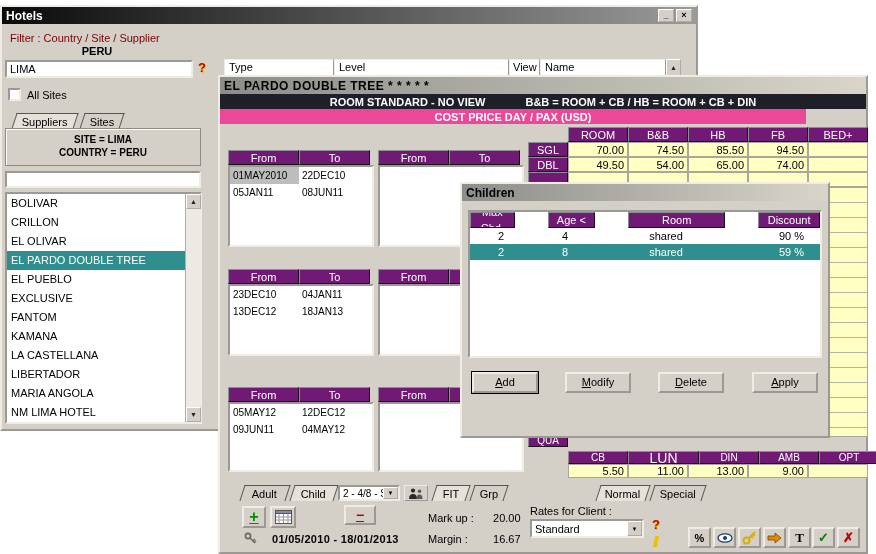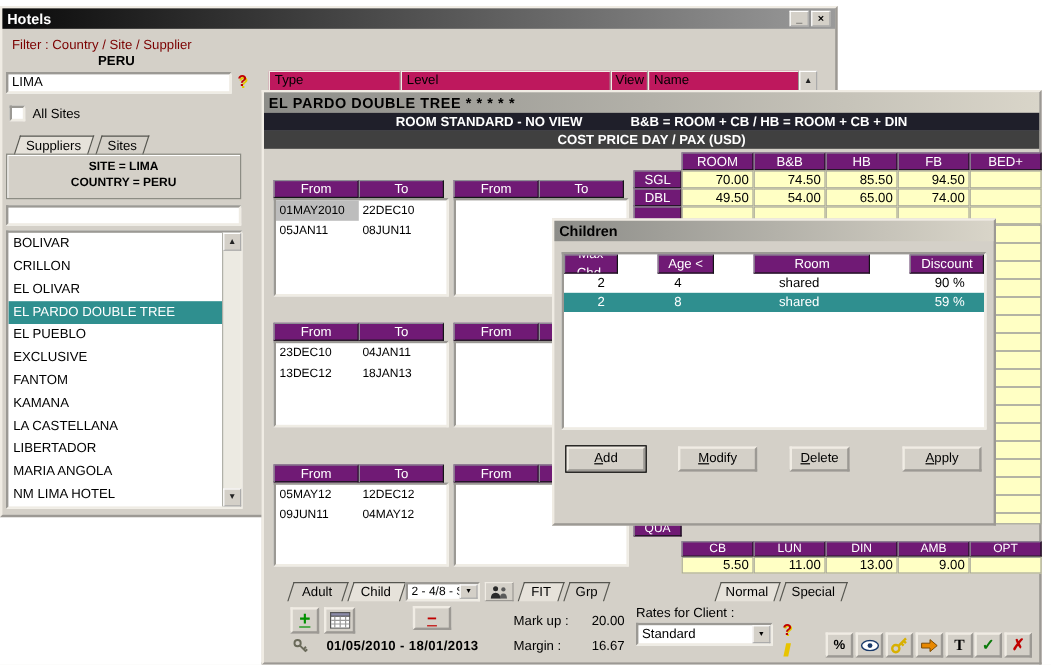--- a/index.html
+++ b/index.html
@@ -12,21 +12,21 @@
   .tbar-dark { background:linear-gradient(90deg,#0a0a0a,#9a9a9a); color:#fff; }
   .tbar-gray { background:linear-gradient(90deg,#8d8d89,#d9d5c9); color:#000; }
   .winbtn { width:16px; height:13px; background:#d4d0c8; border:1px outset #fff; font-size:9px;
             line-height:10px; text-align:center; color:#000; font-weight:bold; margin-left:2px; }
   .dkcell { background:#701a75; color:#fff; border-top:1px solid #8d8d94; border-left:1px solid #8d8d94;
             border-right:1px solid #141417; border-bottom:1px solid #141417;
             display:flex; align-items:center; justify-content:center; font-size:11px; }
   .ycell { background:#ffffc4; border:1px solid #a8a89a; display:flex; align-items:center;
            justify-content:flex-end; padding-right:3px; font-size:11px; }
   .row { display:flex; position:absolute; }
-  .colhdr { background:#be185d; border:1px outset #f0ece4; padding:1px 0 0 4px; font-size:11px;
+  .colhdr { background:#ffffff; border:1px outset #f0ece4; padding:1px 0 0 4px; font-size:11px;
             overflow:hidden; white-space:nowrap; }
   .sunkenbox { background:#fff; border:2px inset #efece4; }
   .item { height:19px; line-height:19px; padding-left:4px; font-size:11px; white-space:nowrap; overflow:hidden; }
   .item.sel { background:#2f8f8f; color:#fff; }
   .sb { position:absolute; right:0; top:0; bottom:0; width:15px; background:#eceae2; border-left:1px solid #b0b0a8; }
   .sbbtn { width:15px; height:15px; background:#d4d0c8; border:1px outset #fff; font-size:7px;
            text-align:center; line-height:13px; color:#222; }
   .tab { position:absolute; height:16px; background:#d4d0c8; border:1px solid #55554f; border-bottom:none;
          transform:skewX(-18deg); display:flex; align-items:center; justify-content:center; }
   .tab > span { transform:skewX(18deg); font-size:11px; white-space:nowrap; }
@@ -124,21 +124,21 @@
 
   <div class="win" style="left:218px;top:75px;width:650px;height:479px;z-index:2;">
     <div class="tbar tbar-gray">
       <span style="font-size:12px;letter-spacing:0.5px;">EL PARDO DOUBLE TREE * * * * *</span>
     </div>
 
     <div class="hbar" style="left:0;top:17px;width:646px;height:15px;background:#1f1f2a;gap:40px;">
       <span>ROOM STANDARD - NO VIEW</span>
       <span>B&amp;B = ROOM + CB  /  HB = ROOM + CB + DIN</span>
     </div>
-    <div class="hbar" style="left:0;top:32px;width:646px;height:15px;background:#404040;">
+    <div class="hbar" style="left:0;top:32px;width:586px;height:15px;background:#ec4899;">
       <span>COST PRICE DAY / PAX   (USD)</span>
     </div>
 
     <div class="row" style="left:308px;top:50px;height:15px;">
       <div style="width:40px;"></div>
       <div class="dkcell" style="width:60px;">ROOM</div>
       <div class="dkcell" style="width:60px;">B&amp;B</div>
       <div class="dkcell" style="width:60px;">HB</div>
       <div class="dkcell" style="width:60px;">FB</div>
       <div class="dkcell" style="width:60px;">BED+</div>
@@ -167,21 +167,21 @@
         <div class="ycell" style="width:60px;"></div>
       <div class="ycell" style="width:60px;"></div>
     </div>
     <div class="bedstrip" style="left:588px;top:110px;width:60px;height:250px;"></div>
 
     <div class="dkcell" style="position:absolute;left:308px;top:356px;width:40px;height:14px;font-size:10px;text-align:right;">QUA</div>
 
     <div class="row" style="left:308px;top:374px;height:13px;">
       <div style="width:40px;"></div>
       <div class="dkcell" style="width:60px;font-size:10px;">CB</div>
-      <div class="dkcell" style="width:60px;font-size:10px;">LUN</div>
+      <div class="dkcell" style="width:71px;font-size:14px;">LUN</div>
       <div class="dkcell" style="width:60px;font-size:10px;">DIN</div>
       <div class="dkcell" style="width:60px;font-size:10px;">AMB</div>
       <div class="dkcell" style="width:60px;font-size:10px;">OPT</div>
     </div>
     <div class="row" style="left:308px;top:387px;height:14px;">
       <div style="width:40px;"></div>
       <div class="ycell" style="width:60px;">5.50</div>
       <div class="ycell" style="width:60px;">11.00</div>
       <div class="ycell" style="width:60px;">13.00</div>
       <div class="ycell" style="width:60px;">9.00</div>
@@ -376,17 +376,17 @@
       <div class="crow sel">
         <div style="width:62px;">2</div>
         <div style="width:66px;">8</div>
         <div style="width:136px;">shared</div>
         <div style="width:86px;text-align:right;padding-right:16px;">59 %</div>
       </div>
     </div>
 
     <div class="push" style="left:10px;top:188px;width:66px;height:21px;outline:1px solid #000;">Add</div>
     <div class="push" style="left:103px;top:188px;width:66px;height:21px;">Modify</div>
-    <div class="push" style="left:196px;top:188px;width:50px;height:21px;">Delete</div>
+    <div class="push" style="left:196px;top:188px;width:66px;height:21px;">Delete</div>
     <div class="push" style="left:290px;top:188px;width:66px;height:21px;">Apply</div>
   </div>
 
 </div>
 
 </body></html>

